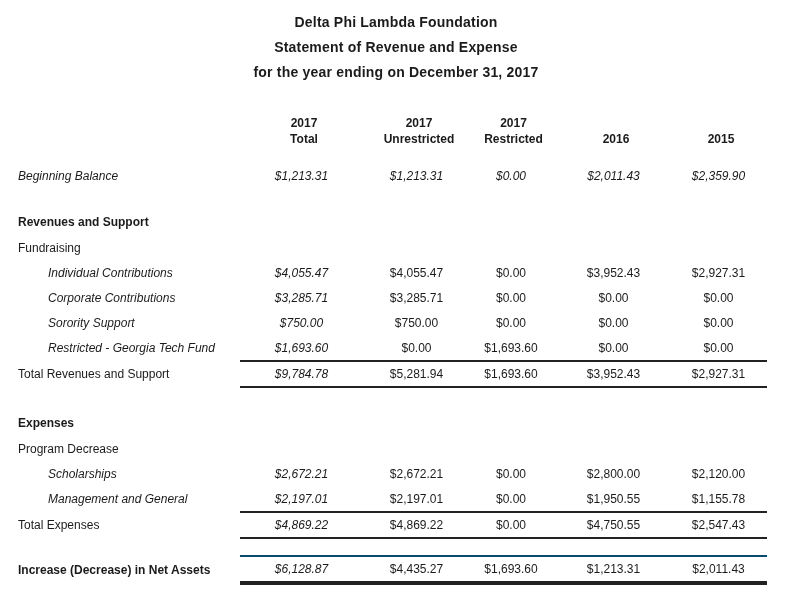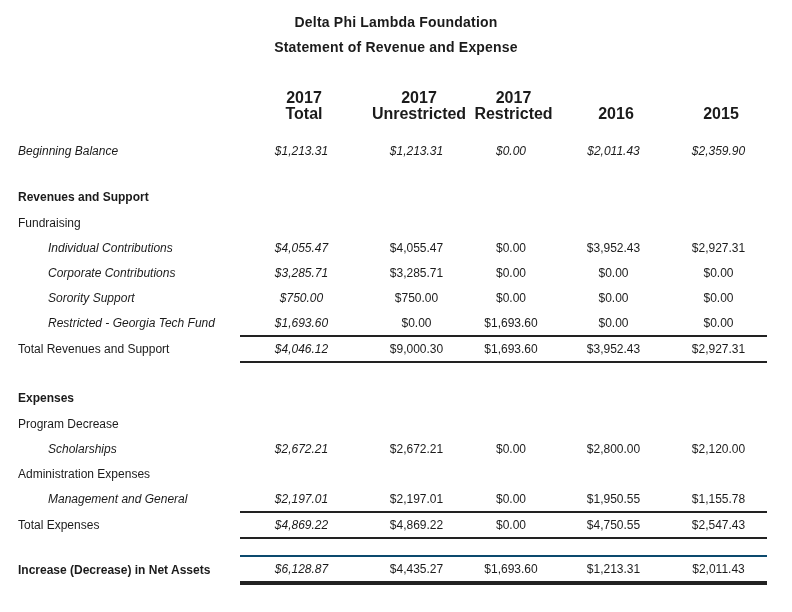--- a/index.html
+++ b/index.html
@@ -29,21 +29,21 @@
   }
   col.c-lbl{width:222px;}
   col.c-v1{width:128px;}
   col.c-v2{width:102px;}
   col.c-v3{width:87px;}
   col.c-v4{width:118px;}
   col.c-v5{width:92px;}
   td,th{padding:0;vertical-align:middle;white-space:nowrap;overflow:visible;}
   tr.hdr th{
     font-weight:700;
-    font-size:16px;
+    font-size:12px;
     line-height:16px;
     text-align:center;
     vertical-align:bottom;
     height:42px;
     padding-bottom:2px;
   }
   .lbl{text-align:left;}
   .val{text-align:center;padding-right:5px;}
   tr.r-data td{height:25px;}
   tr.r-bb td{height:26px;font-style:italic;margin-left:32px;}
@@ -61,20 +61,21 @@
   tr.sp20 td{height:20px;}
   tr.sp22 td{height:22px;}
   tr.sp16 td{height:16px;}
 </style>
 </head>
 <body>
 
 <div class="title-block">
   <div class="title-line">Delta Phi Lambda Foundation</div>
   <div class="title-line">Statement of Revenue and Expense</div>
+  <div class="title-line">for the year ending on December 31, 2017</div>
 </div>
 
 <table class="stmt">
   <colgroup>
     <col class="c-lbl">
       <col class="c-v1">
       <col class="c-v2">
       <col class="c-v3">
       <col class="c-v4">
       <col class="c-v5">
@@ -148,22 +149,22 @@
     <td class="lbl">Restricted - Georgia Tech Fund</td>
     <td class="val ital">$1,693.60</td>
     <td class="val">$0.00</td>
     <td class="val">$1,693.60</td>
     <td class="val">$0.00</td>
     <td class="val">$0.00</td>
   </tr>
 
   <tr class="r-total">
     <td class="lbl">Total Revenues and Support</td>
-    <td class="val ital">$4,046.12</td>
-    <td class="val">$9,000.30</td>
+    <td class="val ital">$9,784.78</td>
+    <td class="val">$5,281.94</td>
     <td class="val">$1,693.60</td>
     <td class="val">$3,952.43</td>
     <td class="val">$2,927.31</td>
   </tr>
 
   <tr class="sp22">
         <td colspan="6"></td>
       </tr>
 
   <tr class="r-sect">
@@ -178,24 +179,20 @@
 
   <tr class="r-data ind">
     <td class="lbl">Scholarships</td>
     <td class="val ital">$2,672.21</td>
     <td class="val">$2,672.21</td>
     <td class="val">$0.00</td>
     <td class="val">$2,800.00</td>
     <td class="val">$2,120.00</td>
   </tr>
 
-  <tr class="r-sub">
-    <td class="lbl">Administration Expenses</td>
-    <td colspan="5"></td>
-  </tr>
 
   <tr class="r-data ind u-line">
     <td class="lbl">Management and General</td>
     <td class="val ital">$2,197.01</td>
     <td class="val">$2,197.01</td>
     <td class="val">$0.00</td>
     <td class="val">$1,950.55</td>
     <td class="val">$1,155.78</td>
   </tr>
 

